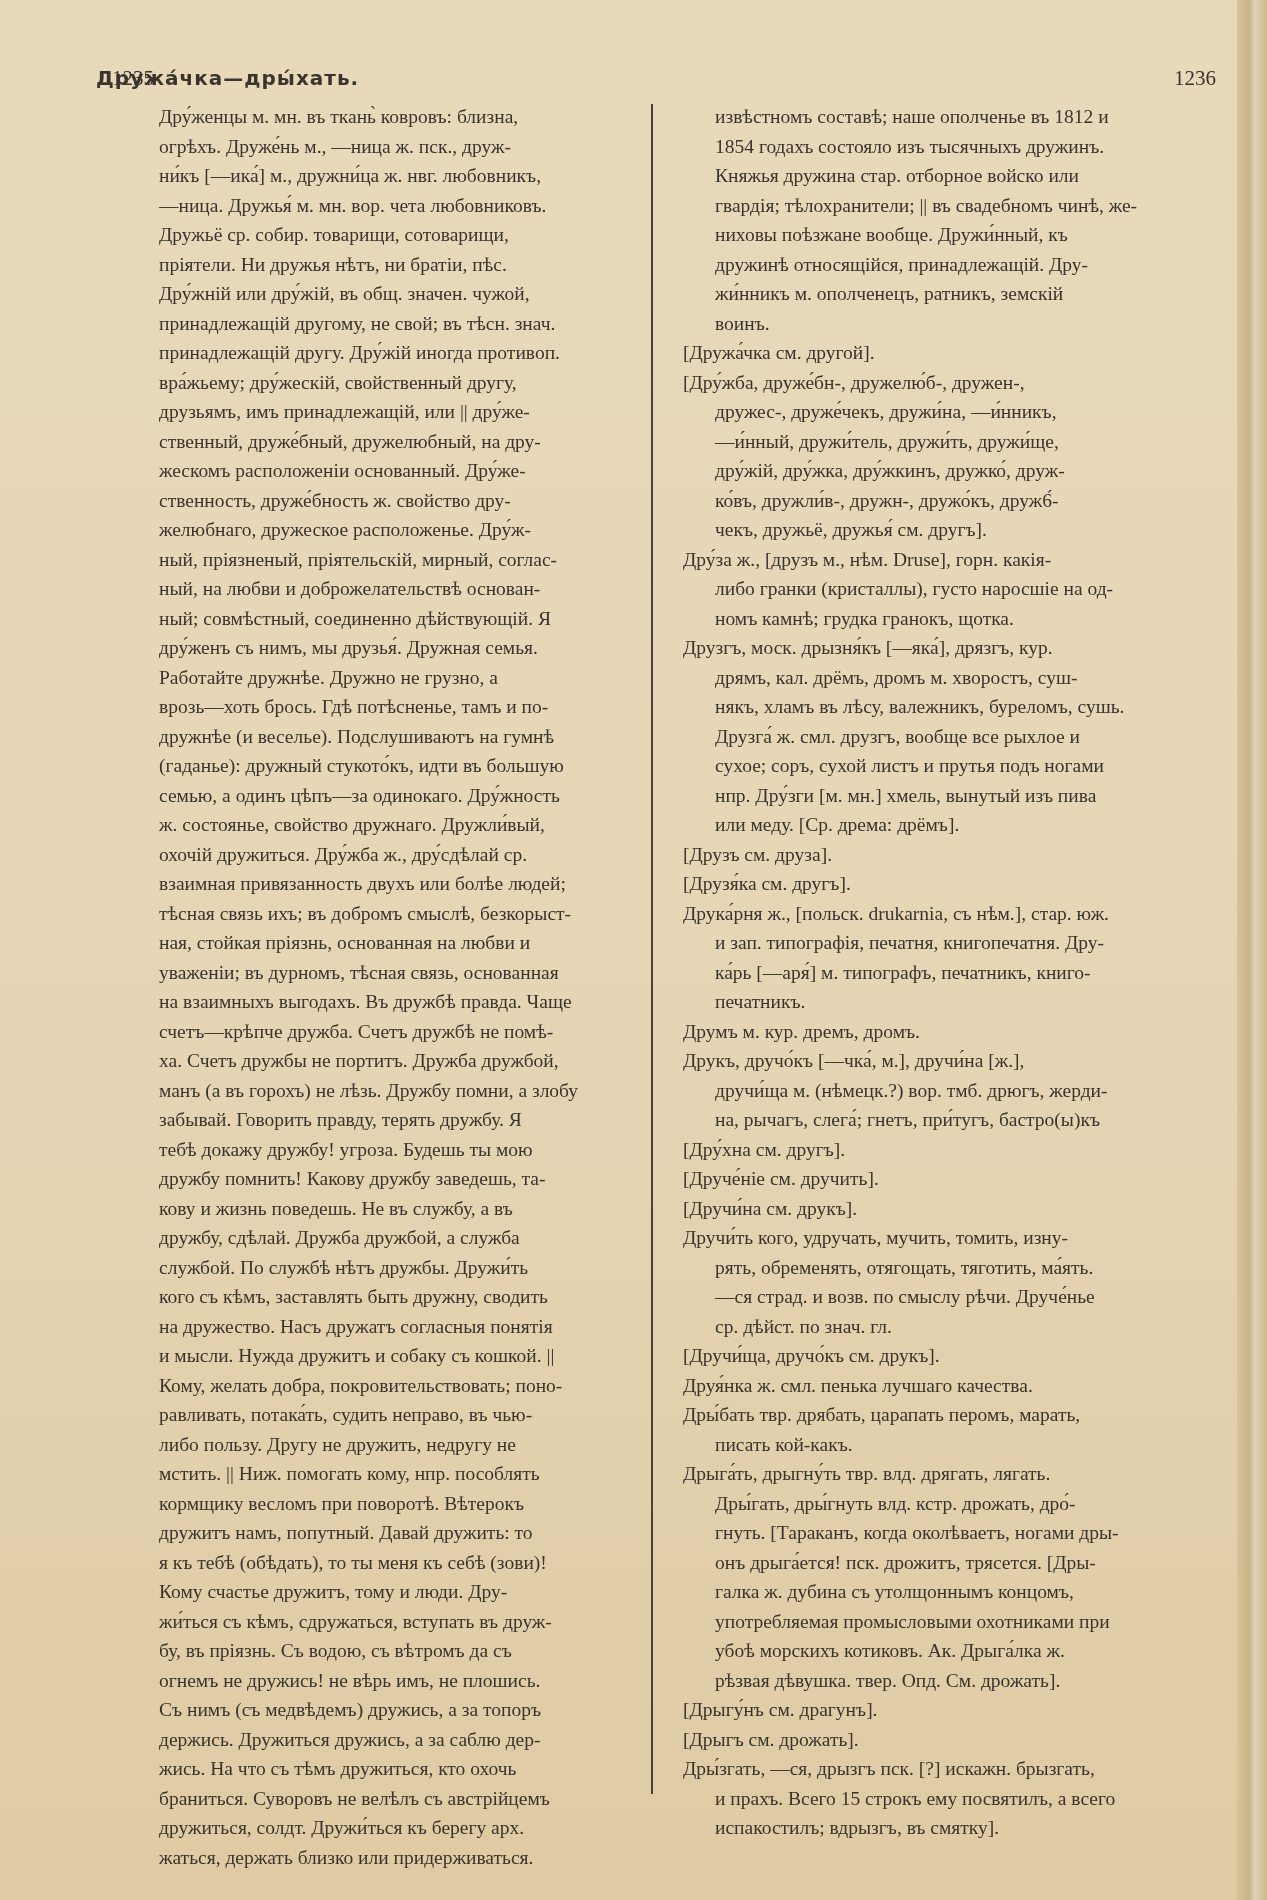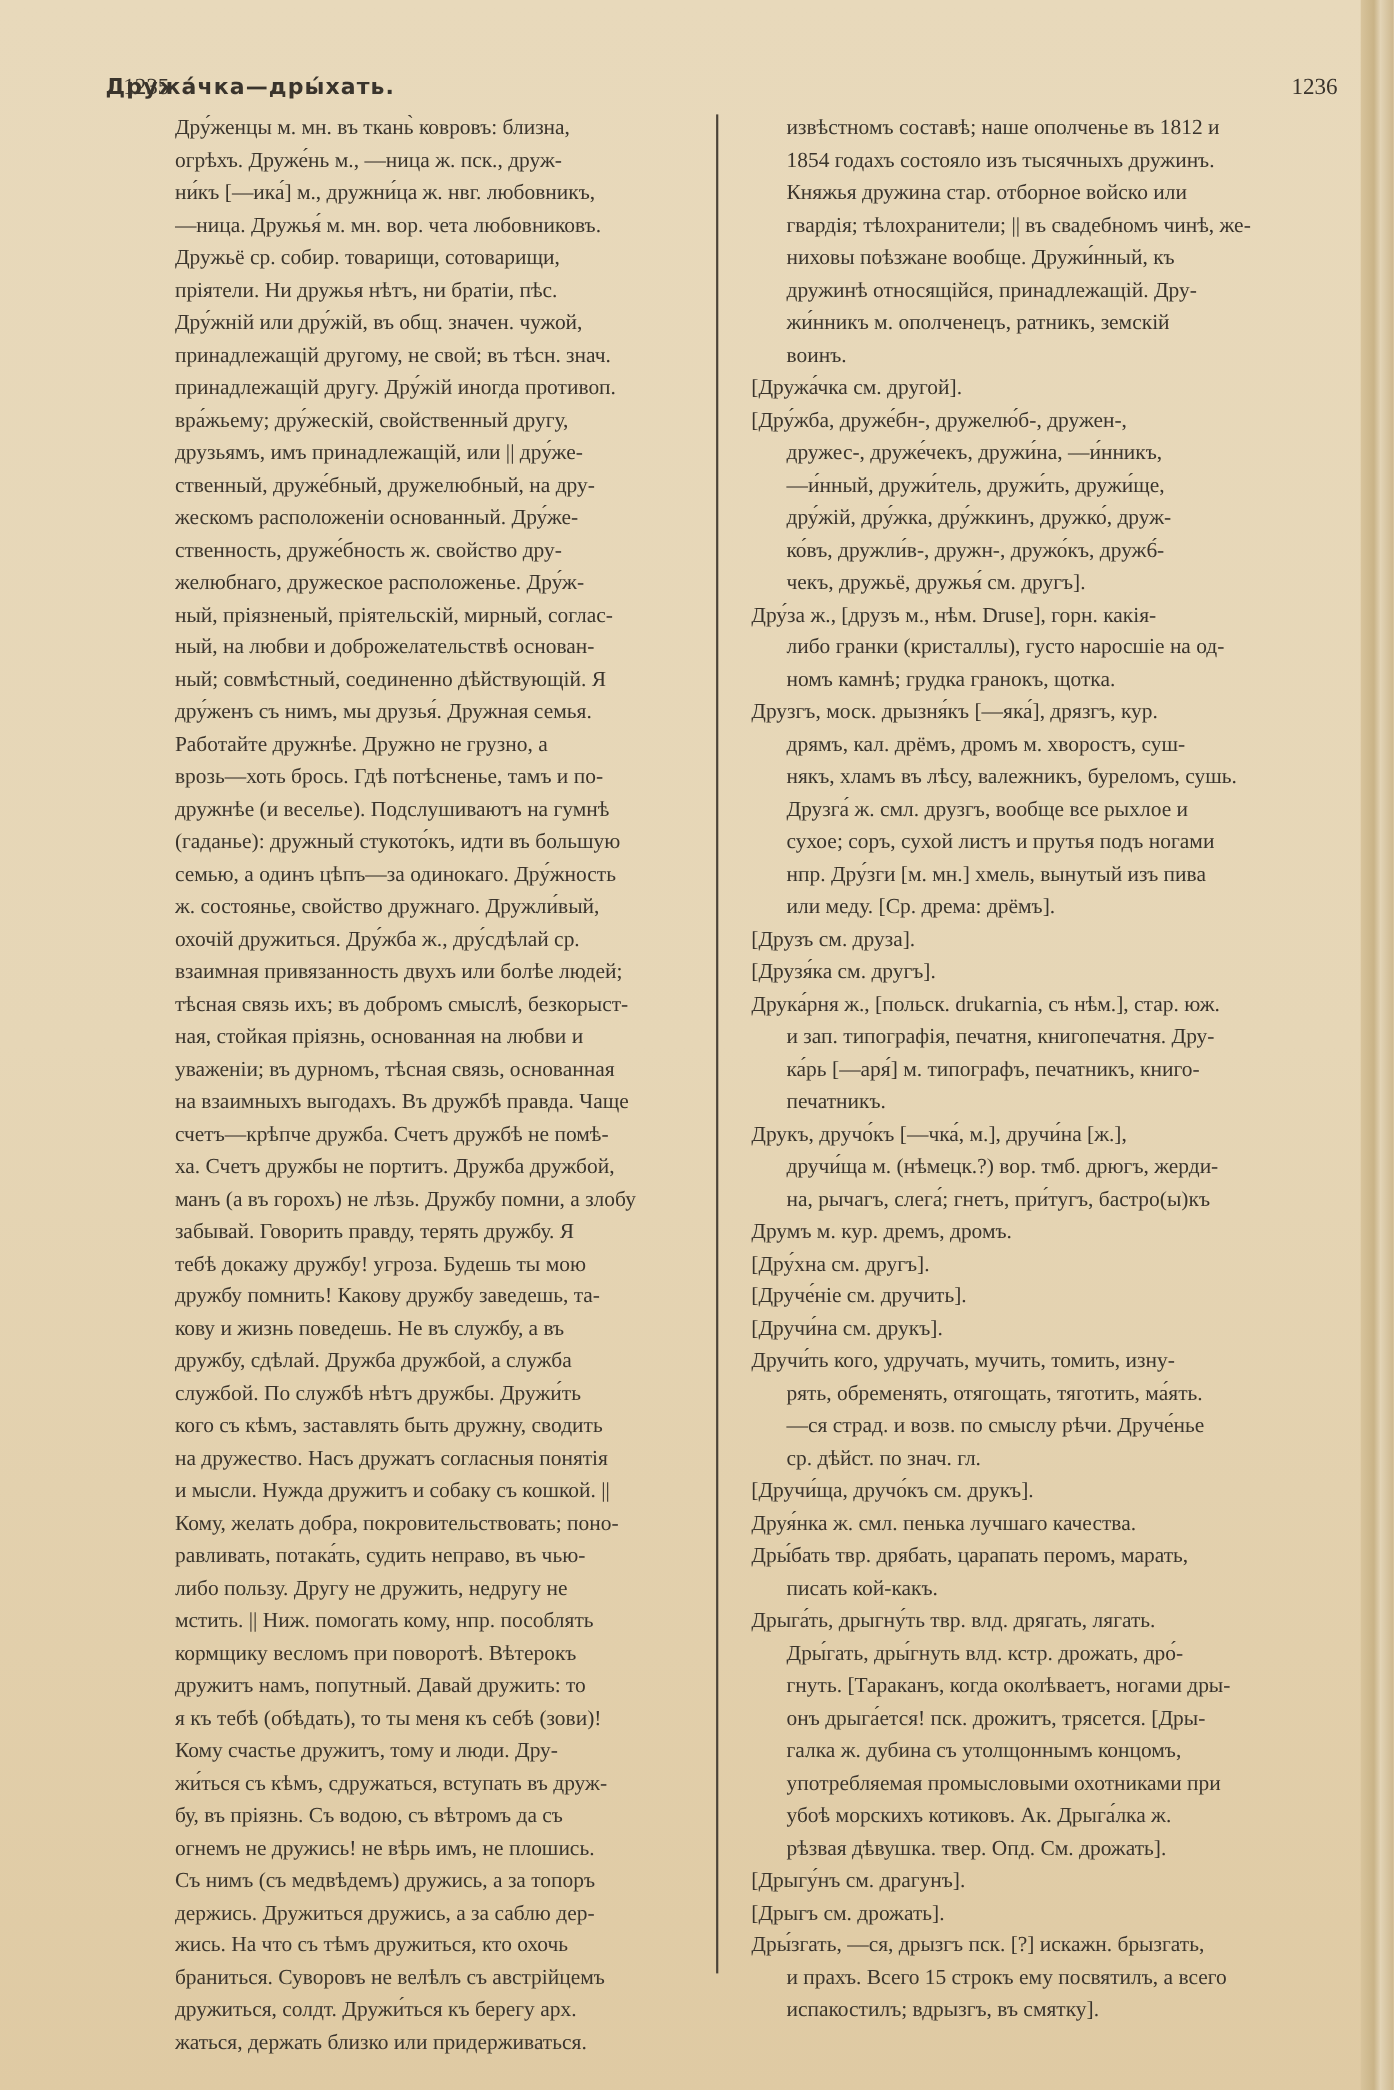--- a/index.html
+++ b/index.html
@@ -155,26 +155,26 @@
     <div class="entry">
       <span class="line">[Друзя́ка см. другъ].</span>
     </div>
     <div class="entry">
       <span class="line">Друка́рня ж., [польск. drukarnia, съ нѣм.], стар. юж.</span>
       <span class="line cont">и зап. типографія, печатня, книгопечатня. Дру-</span>
       <span class="line cont">ка́рь [—аря́] м. типографъ, печатникъ, книго-</span>
       <span class="line cont">печатникъ.</span>
     </div>
     <div class="entry">
+      <span class="line">Друмъ м. кур. дремъ, дромъ.</span>
+    </div>
+    <div class="entry">
       <span class="line">Друкъ, дручо́къ [—чка́, м.], дручи́на [ж.],</span>
       <span class="line cont">дручи́ща м. (нѣмецк.?) вор. тмб. дрюгъ, жерди-</span>
       <span class="line cont">на, рычагъ, слега́; гнетъ, при́тугъ, бастро(ы)къ</span>
-    </div>
-    <div class="entry">
-      <span class="line">Друмъ м. кур. дремъ, дромъ.</span>
     </div>
     <div class="entry">
       <span class="line">[Дру́хна см. другъ].</span>
     </div>
     <div class="entry">
       <span class="line">[Друче́ніе см. дручить].</span>
     </div>
     <div class="entry">
       <span class="line">[Дручи́на см. друкъ].</span>
     </div>

